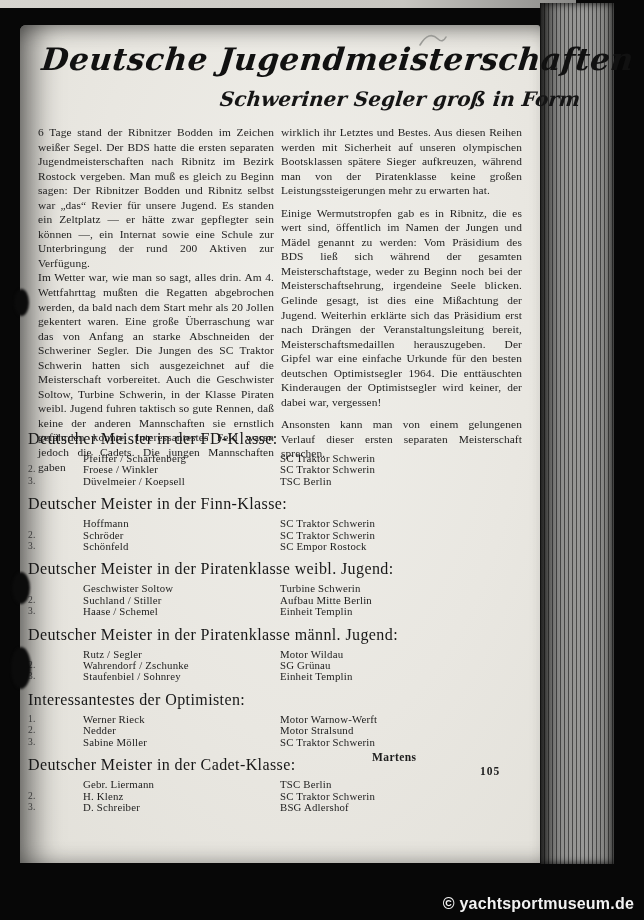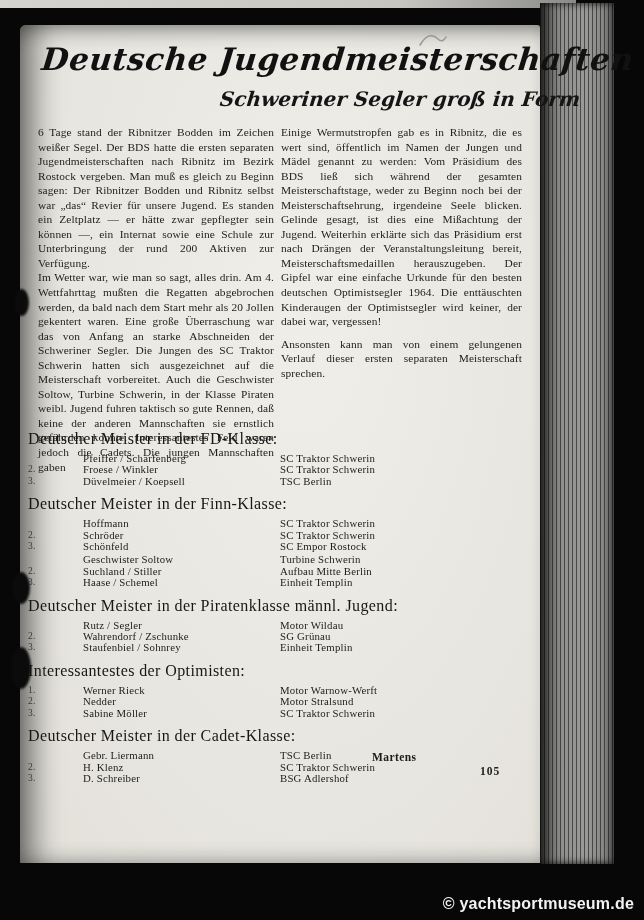--- a/index.html
+++ b/index.html
@@ -99,20 +99,21 @@
 
   <div class="masthead-title">Deutsche Jugendmeisterschaften 1964</div>
   <div class="masthead-subtitle">Schweriner Segler groß in Form</div>
 
   <div class="col left">
     <p>6 Tage stand der Ribnitzer Bodden im Zeichen weißer Segel. Der BDS hatte die ersten separaten Jugendmeisterschaften nach Ribnitz im Bezirk Rostock vergeben. Man muß es gleich zu Beginn sagen: Der Ribnitzer Bodden und Ribnitz selbst war „das“ Revier für unsere Jugend. Es standen ein Zeltplatz — er hätte zwar gepflegter sein können —, ein Internat sowie eine Schule zur Unterbringung der rund 200 Aktiven zur Verfügung.</p>
     <p>Im Wetter war, wie man so sagt, alles drin. Am 4. Wettfahrttag mußten die Regatten abgebrochen werden, da bald nach dem Start mehr als 20 Jollen gekentert waren. Eine große Überraschung war das von Anfang an starke Abschneiden der Schweriner Segler. Die Jungen des SC Traktor Schwerin hatten sich ausgezeichnet auf die Meisterschaft vorbereitet. Auch die Geschwister Soltow, Turbine Schwerin, in der Klasse Piraten weibl. Jugend fuhren taktisch so gute Rennen, daß keine der anderen Mannschaften sie ernstlich gefährden konnte. Interessantestes Feld waren jedoch die Cadets. Die jungen Mannschaften gaben</p>
   </div>
 
   <div class="col right">
+    <p>wirklich ihr Letztes und Bestes. Aus diesen Reihen werden mit Sicherheit auf unseren olympischen Bootsklassen spätere Sieger aufkreuzen, während man von der Piratenklasse keine großen Leistungssteigerungen mehr zu erwarten hat.</p>
     <p>Einige Wermutstropfen gab es in Ribnitz, die es wert sind, öffentlich im Namen der Jungen und Mädel genannt zu werden: Vom Präsidium des BDS ließ sich während der gesamten Meisterschaftstage, weder zu Beginn noch bei der Meisterschaftsehrung, irgendeine Seele blicken. Gelinde gesagt, ist dies eine Mißachtung der Jugend. Weiterhin erklärte sich das Präsidium erst nach Drängen der Veranstaltungsleitung bereit, Meisterschaftsmedaillen herauszugeben. Der Gipfel war eine einfache Urkunde für den besten deutschen Optimistsegler 1964. Die enttäuschten Kinderaugen der Optimistsegler wird keiner, der dabei war, vergessen!</p>
     <p>Ansonsten kann man von einem gelungenen Verlauf dieser ersten separaten Meisterschaft sprechen.</p>
   </div>
 
   <div class="results">
 
     <div>
       <div class="res-heading first">Deutscher Meister in der FD-Klasse:</div>
       <div class="res-rows">
         <div class="res-row">
@@ -148,20 +149,21 @@
         </div>
         <div class="res-row">
           <span class="num">3.</span>
           <span class="name">Schönfeld</span>
           <span class="club">SC Empor Rostock</span>
         </div>
       </div>
     </div>
 
     <div>
+      <div class="res-heading">Deutscher Meister in der Piratenklasse weibl. Jugend:</div>
       <div class="res-rows">
         <div class="res-row">
           <span class="num"></span>
           <span class="name">Geschwister Soltow</span>
           <span class="club">Turbine Schwerin</span>
         </div>
         <div class="res-row">
           <span class="num">2.</span>
           <span class="name">Suchland / Stiller</span>
           <span class="club">Aufbau Mitte Berlin</span>

